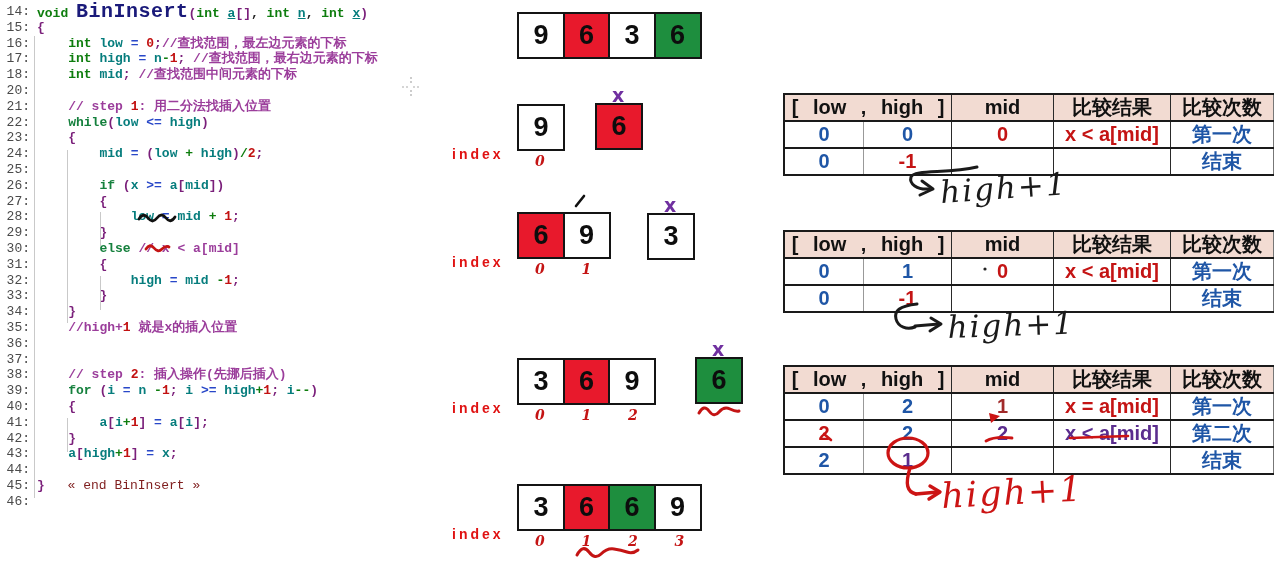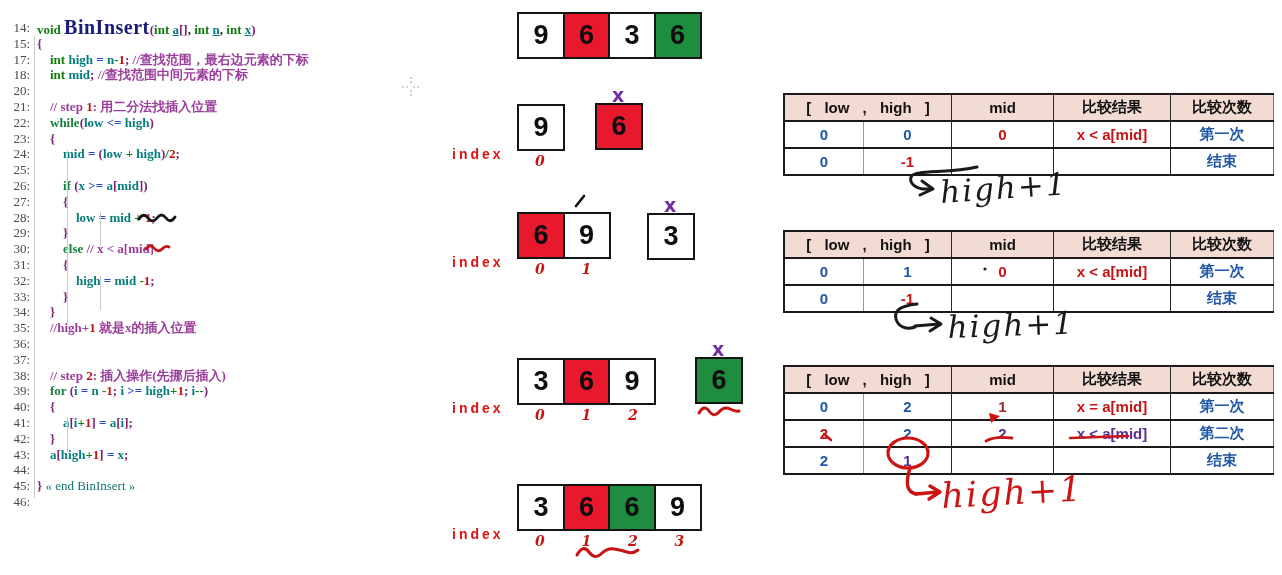--- a/index.html
+++ b/index.html
@@ -1,56 +1,56 @@
 <!DOCTYPE html>
 <html><head>
 <meta charset="utf-8">
 <style>
   html,body{margin:0;padding:0;}
   body{width:1282px;height:575px;position:relative;background:#ffffff;overflow:hidden;
        font-family:"Liberation Sans",sans-serif;}
 
   
-  #editor{position:absolute;left:0;top:20px;width:450px;
-          font-family:Liberation Serif, serif;font-size:13px;font-weight:bold;color:#222;}
+  #editor{position:absolute;left:0;top:4px;width:450px;
+          font-family:Liberation Mono, monospace;font-size:13px;font-weight:bold;color:#222;}
   .cl{display:flex;height:15.8px;line-height:15.8px;white-space:pre;}
   .gut{flex:0 0 30px;width:30px;text-align:right;color:#4a4a4a;font-weight:normal;margin-right:7px;}
   .ct{white-space:pre;}
   .s-t{color:#0e7d0e;}          
   .s-k{color:#15803d;}          
   .s-i{color:#067d7d;}          
   .s-u{color:#067d7d;text-decoration:underline;}
   .s-n{color:#c21111;}          
   .s-b{color:#7a1f7a;}          
   .s-c{color:#9b3d9b;}          
   .s-ob{color:#2847c8;}         
   .s-og{color:#0e7d0e;}         
   .s-p{color:#222;}
-  .s-g{color:#0f766e;font-weight:normal;}
+  .s-g{color:#7f1d1d;font-weight:normal;margin-left:15px;}
   .s-f{color:#1a1a7a;font-size:20px;letter-spacing:.5px;}
   .guide{position:absolute;width:1px;background:#c9c9c9;}
 
   
   .agroup{position:absolute;display:flex;}
   .acell{width:44px;height:43px;border:2.5px solid #141414;background:#fff;
          display:flex;align-items:center;justify-content:center;
          font-size:27px;font-weight:600;color:#0d0d0d;box-sizing:content-box;}
   .agroup .acell + .acell{margin-left:-2.5px;}
   .acell.extra{position:absolute;}
   .idx-label{position:absolute;color:#e01212;font-weight:bold;font-size:14px;letter-spacing:3px;}
   .idx-digit{position:absolute;color:#c41414;font-style:italic;font-weight:bold;font-size:14px;
              font-family:"DejaVu Serif",serif;}
   .xmark{position:absolute;color:#7030a0;font-weight:bold;font-size:19px;
          font-family:"DejaVu Sans",sans-serif;}
 
   
   .ttable{position:absolute;border-top:2px solid #1a1a1a;border-left:2px solid #1a1a1a;}
   .trow{display:flex;border-bottom:2px solid #1a1a1a;}
   .tcell{box-sizing:border-box;height:25px;display:flex;align-items:center;justify-content:center;
-         font-weight:bold;font-size:15px;color:#111;border-right:1.8px solid #2a2a2a;}
+         font-weight:bold;font-size:20px;color:#111;border-right:1.8px solid #2a2a2a;}
   .tcell.c0{border-right:1px solid #999;}
   .tcell.last{border-right:1px solid #777;}
   .thead .tcell{background:#f2dbd2;}
   .lowhigh{word-spacing:9px;}
   .v-blue{color:#1f56a6;}
   .v-red{color:#c41414;}
   .v-purple{color:#5b2d8e;}
   .v-darkred{color:#a12a2a;}
 
   
@@ -59,20 +59,21 @@
   .hw-red{fill:#cc1414;}
   .hw-big{font-size:35px;}
 </style>
 </head>
 <body>
 
 <div id="editor">
   <div id="editor-lines">
       <div class="cl"><span class="gut">14:</span><span class="ct"><span class="s-t">void </span><span class="s-f">BinInsert</span><span class="s-b">(</span><span class="s-t">int </span><span class="s-u">a</span><span class="s-b">[]</span><span class="s-p">, </span><span class="s-t">int </span><span class="s-u">n</span><span class="s-p">, </span><span class="s-t">int </span><span class="s-u">x</span><span class="s-b">)</span></span></div>
       <div class="cl"><span class="gut">15:</span><span class="ct"><span class="s-b">{</span></span></div>
+      <div class="cl"><span class="gut">16:</span><span class="ct"><span class="s-p">    </span><span class="s-t">int </span><span class="s-i">low</span><span class="s-ob"> = </span><span class="s-n">0</span><span class="s-b">;</span><span class="s-c">//查找范围，最左边元素的下标</span></span></div>
       <div class="cl"><span class="gut">17:</span><span class="ct"><span class="s-p">    </span><span class="s-t">int </span><span class="s-i">high</span><span class="s-ob"> = </span><span class="s-i">n</span><span class="s-og">-</span><span class="s-n">1</span><span class="s-b">; </span><span class="s-c">//查找范围，最右边元素的下标</span></span></div>
       <div class="cl"><span class="gut">18:</span><span class="ct"><span class="s-p">    </span><span class="s-t">int </span><span class="s-i">mid</span><span class="s-b">; </span><span class="s-c">//查找范围中间元素的下标</span></span></div>
       <div class="cl"><span class="gut">20:</span><span class="ct"></span></div>
       <div class="cl"><span class="gut">21:</span><span class="ct"><span class="s-p">    </span><span class="s-c">// step </span><span class="s-n">1</span><span class="s-c">: 用二分法找插入位置</span></span></div>
       <div class="cl"><span class="gut">22:</span><span class="ct"><span class="s-p">    </span><span class="s-k">while</span><span class="s-b">(</span><span class="s-i">low</span><span class="s-ob"> &lt;= </span><span class="s-i">high</span><span class="s-b">)</span></span></div>
       <div class="cl"><span class="gut">23:</span><span class="ct"><span class="s-p">    </span><span class="s-b">{</span></span></div>
       <div class="cl"><span class="gut">24:</span><span class="ct"><span class="s-p">        </span><span class="s-i">mid</span><span class="s-ob"> = </span><span class="s-b">(</span><span class="s-i">low</span><span class="s-og"> + </span><span class="s-i">high</span><span class="s-b">)</span><span class="s-og">/</span><span class="s-n">2</span><span class="s-b">;</span></span></div>
       <div class="cl"><span class="gut">25:</span><span class="ct"></span></div>
       <div class="cl"><span class="gut">26:</span><span class="ct"><span class="s-p">        </span><span class="s-k">if</span><span class="s-b"> (</span><span class="s-i">x</span><span class="s-ob"> &gt;= </span><span class="s-i">a</span><span class="s-b">[</span><span class="s-i">mid</span><span class="s-b">])</span></span></div>
       <div class="cl"><span class="gut">27:</span><span class="ct"><span class="s-p">        </span><span class="s-b">{</span></span></div>

